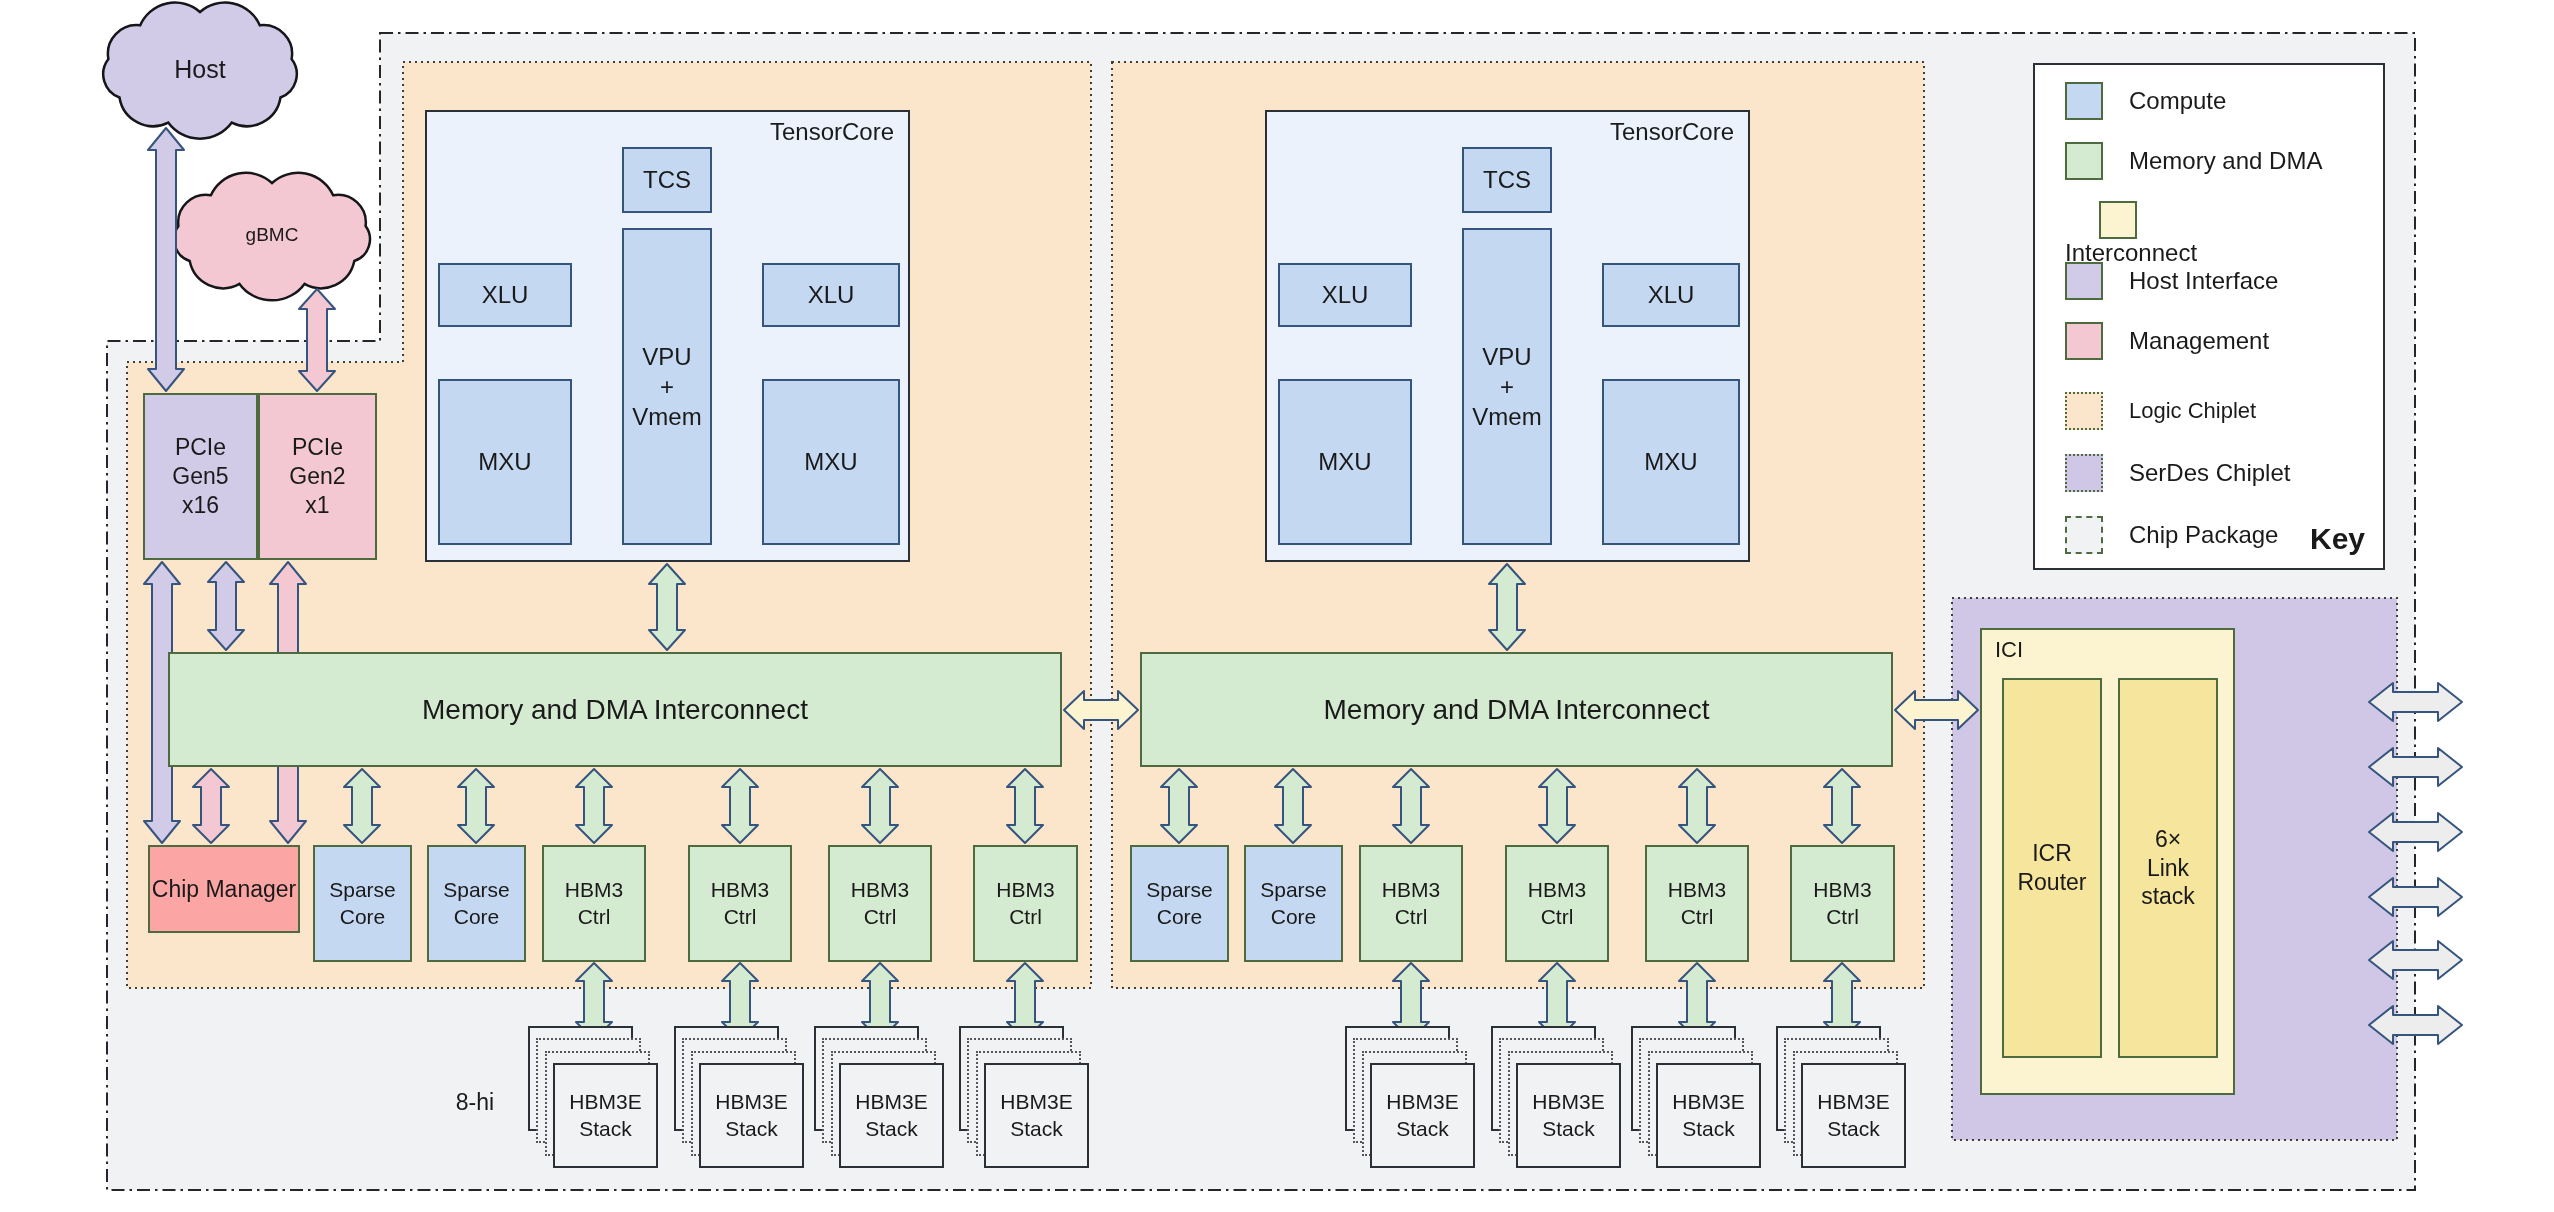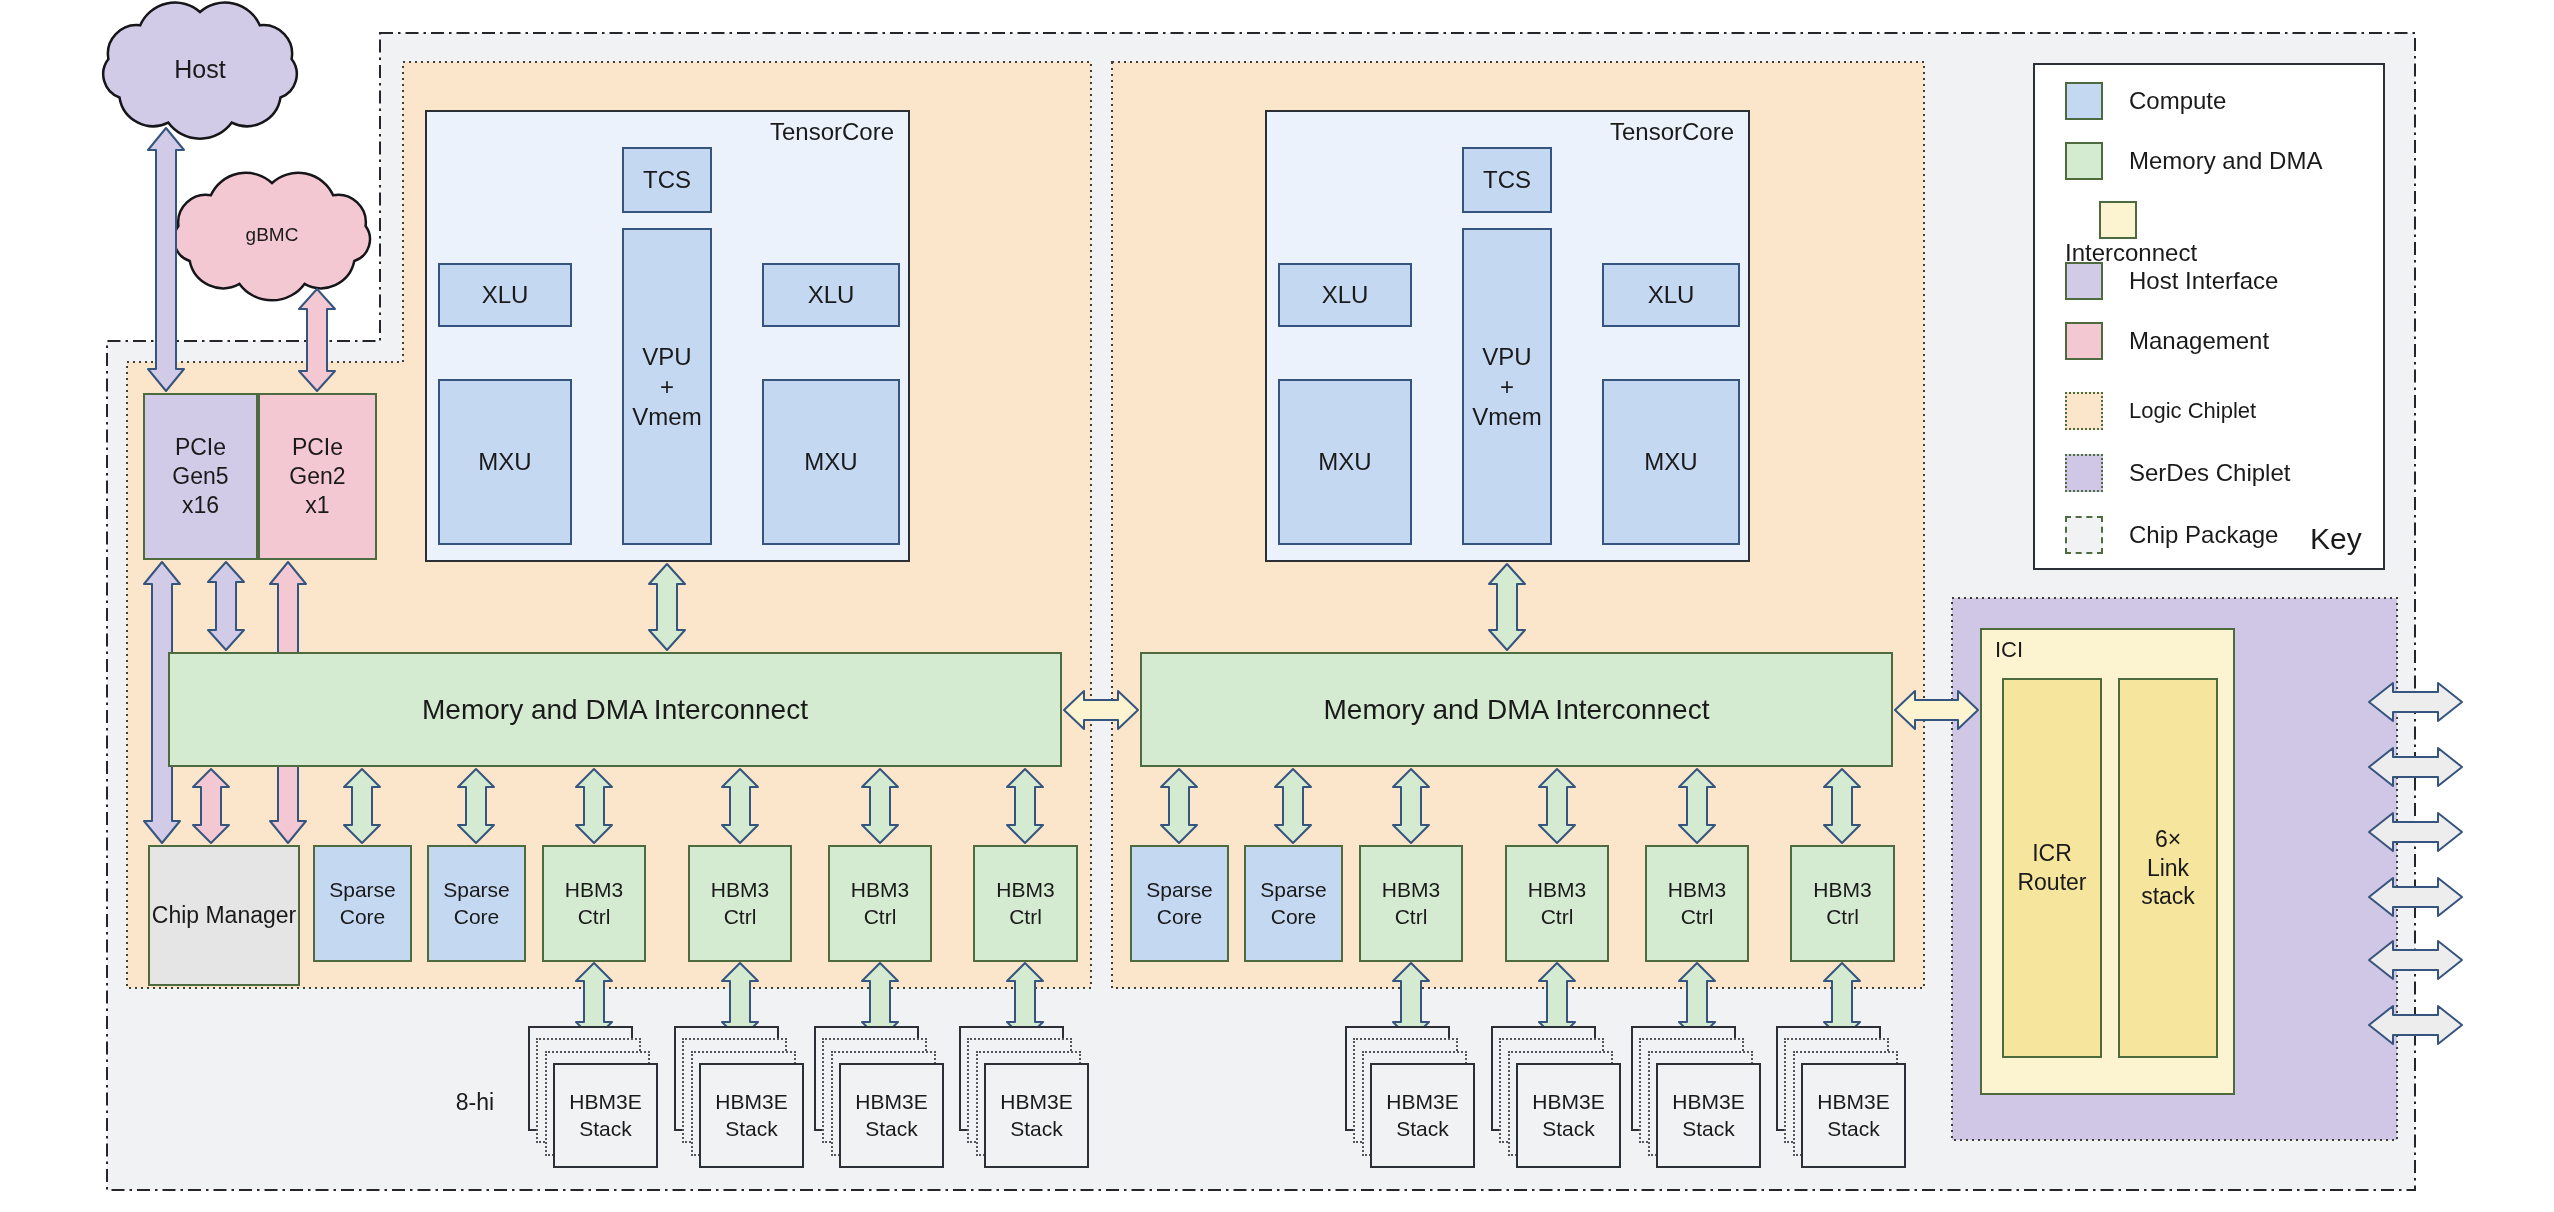--- a/index.html
+++ b/index.html
@@ -18,21 +18,21 @@
   .b-dark{border-color:#2b2f36;}
   .dotted{border:2px dotted #55555a;}
   .corner-tr{position:absolute;top:7px;right:14px;line-height:1.1;}
   .corner-tl{position:absolute;top:8px;left:13px;line-height:1.1;}
   .cloud-label{position:absolute;z-index:3;display:flex;align-items:center;justify-content:center;}
   .key-row{position:absolute;display:flex;align-items:center;z-index:2;}
   .key-swatch{width:38px;height:38px;box-sizing:border-box;margin-right:26px;flex:0 0 auto;}
   .sw-solid{border:2px solid #4e6b3f;}
   .sw-dotted{border:2px dotted #4e6b3f;}
   .sw-dashdot{border:2px dashed #4e6b3f;}
-  .key-title{position:absolute;font-weight:normal;z-index:2;}
+  .key-title{position:absolute;font-weight:bold;z-index:2;}
 </style>
 </head>
 <body>
 
 <div id="stage">
   <svg id="diagram-svg" width="2554" height="1212" viewBox="0 0 2554 1212">
       <path d="M 380,33 H 2415 V 1190 H 107 V 341 H 380 Z" fill="#f1f2f4" stroke="#26262a" stroke-width="2" stroke-dasharray="13 5 2.5 5"></path>
       <path d="M 403,62 H 1091 V 988 H 127 V 362 H 403 Z" fill="#fbe6cb" stroke="#3f3f35" stroke-width="2" stroke-dasharray="2 4"></path>
       <rect x="1112" y="62" width="812" height="926" fill="#fbe6cb" stroke="#3f3f35" stroke-width="2" stroke-dasharray="2 4"></rect>
       <rect x="1952" y="598" width="445" height="542" fill="#cfc7e5" stroke="#3f3f35" stroke-width="2" stroke-dasharray="2 4"></rect>
@@ -104,21 +104,21 @@
     <div class="box b-blue" style="left: 1462px; top: 147px; width: 90px; height: 66px; background: rgb(197, 216, 242); font-size: 24px;">TCS</div>
     <div class="box b-blue" style="left: 1462px; top: 228px; width: 90px; height: 317px; background: rgb(197, 216, 242); font-size: 24px;">VPU
 +
 Vmem</div>
     <div class="box b-blue" style="left: 1278px; top: 263px; width: 134px; height: 64px; background: rgb(197, 216, 242); font-size: 24px;">XLU</div>
     <div class="box b-blue" style="left: 1602px; top: 263px; width: 138px; height: 64px; background: rgb(197, 216, 242); font-size: 24px;">XLU</div>
     <div class="box b-blue" style="left: 1278px; top: 379px; width: 134px; height: 166px; background: rgb(197, 216, 242); font-size: 24px;">MXU</div>
     <div class="box b-blue" style="left: 1602px; top: 379px; width: 138px; height: 166px; background: rgb(197, 216, 242); font-size: 24px;">MXU</div>
     <div class="box b-green" style="left: 168px; top: 652px; width: 894px; height: 115px; background: rgb(213, 235, 209); font-size: 28px;">Memory and DMA Interconnect</div>
     <div class="box b-green" style="left: 1140px; top: 652px; width: 753px; height: 115px; background: rgb(213, 235, 209); font-size: 28px;">Memory and DMA Interconnect</div>
-    <div class="box b-green" style="left: 148px; top: 845px; width: 152px; height: 141px; background: #e5e5e5; font-size: 23px;">Chip Manager</div>
+    <div class="box b-green" style="left: 148px; top: 845px; width: 152px; height: 88px; background: #fca5a5; font-size: 23px;">Chip Manager</div>
     <div class="box b-green" style="left: 313px; top: 845px; width: 99px; height: 117px; background: rgb(197, 216, 242); font-size: 21px;">Sparse
 Core</div>
     <div class="box b-green" style="left: 427px; top: 845px; width: 99px; height: 117px; background: rgb(197, 216, 242); font-size: 21px;">Sparse
 Core</div>
     <div class="box b-green" style="left: 542px; top: 845px; width: 104px; height: 117px; background: rgb(213, 235, 209); font-size: 21px;">HBM3
 Ctrl</div>
     <div class="box b-green" style="left: 688px; top: 845px; width: 104px; height: 117px; background: rgb(213, 235, 209); font-size: 21px;">HBM3
 Ctrl</div>
     <div class="box b-green" style="left: 828px; top: 845px; width: 104px; height: 117px; background: rgb(213, 235, 209); font-size: 21px;">HBM3
 Ctrl</div>

